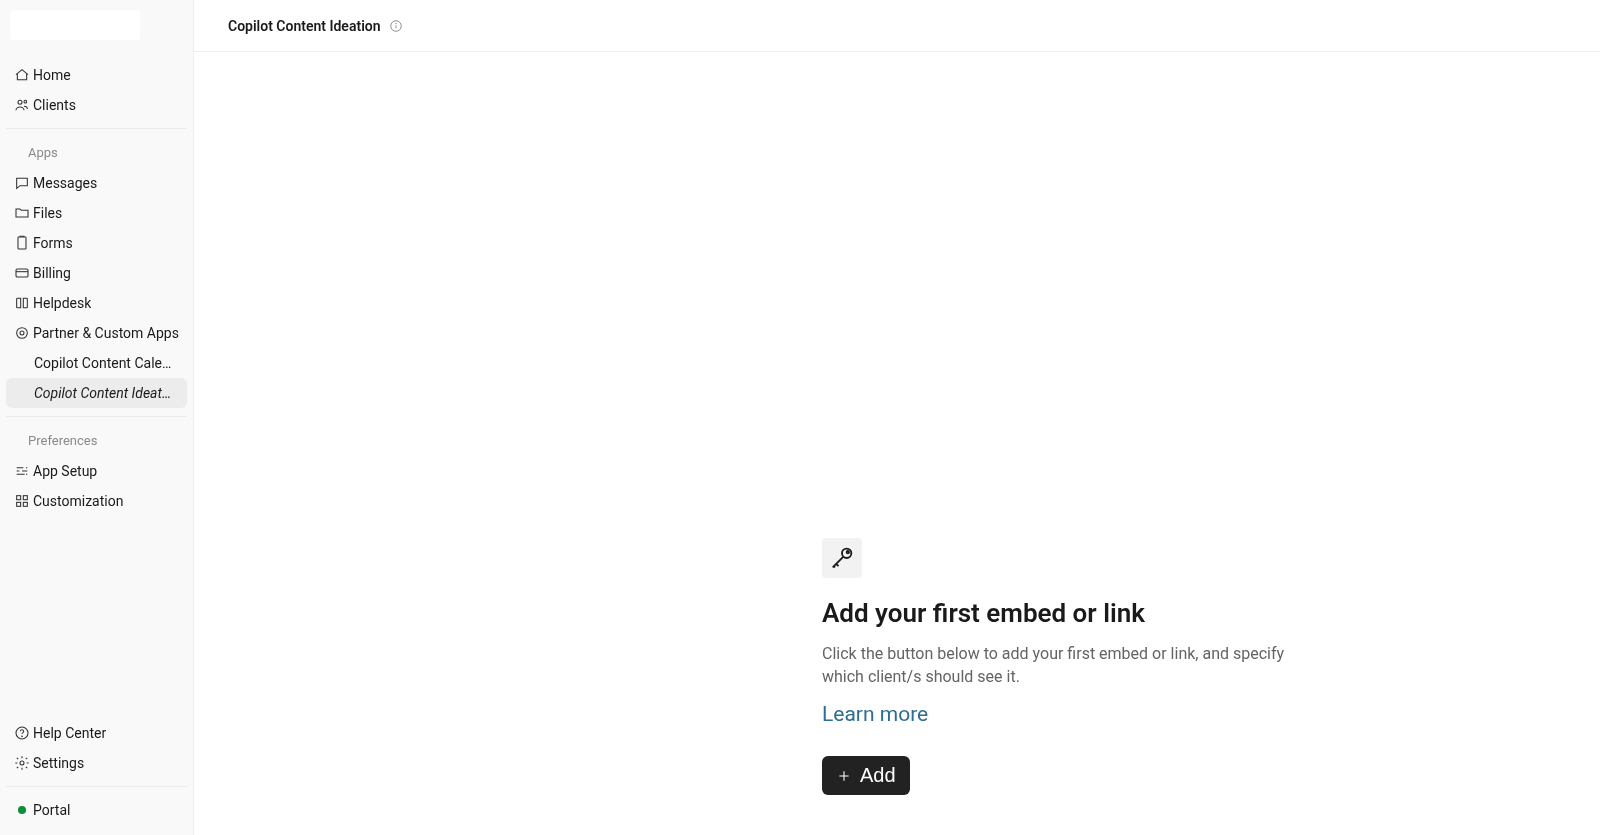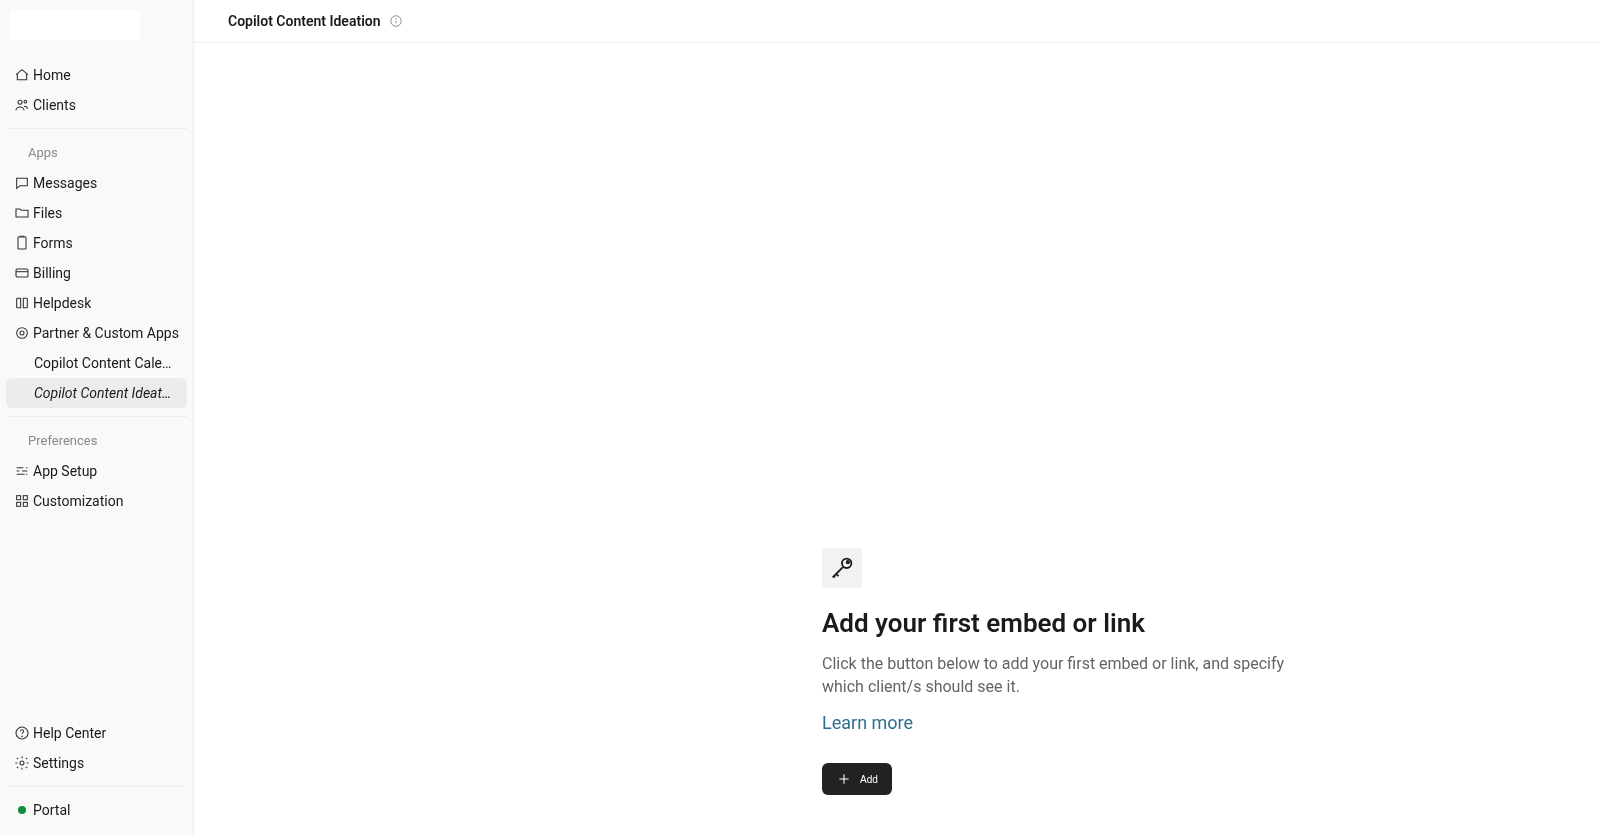--- a/index.html
+++ b/index.html
@@ -75,21 +75,21 @@
     display: flex;
     flex-direction: column;
     height: 100%;
     background: #fff;
   }
   .header {
     display: flex;
     align-items: center;
     gap: 8px;
     padding: 0 34px;
-    height: 43px;
+    height: 52px;
     border-bottom: 1px solid #efefef;
   }
   .header .title { font-weight: 600; font-size: 14px; color:#1a1a1a; }
   .header .info-icon { width:14px; height:14px; color:#888; }
   .content {
     flex:1;
     display:flex;
     align-items:flex-end;
     padding-left: 628px;
     padding-top:0;
@@ -102,25 +102,25 @@
     gap: 14px;
     transform: translateY(-40px);
   }
   .empty-icon-wrap {
     width: 40px; height: 40px; background:#f2f2f2; border-radius: 4px;
     display:flex; align-items:center; justify-content:center;
     margin-bottom: 6px;
   }
   .empty-title { font-size: 26px; font-weight: 600; color:#1a1a1a; }
   .empty-desc  { font-size: 16px; color:#646464; line-height: 1.45; }
-  .learn-more  { font-size: 18px; color:#2e6e8e; text-decoration:none; cursor:pointer; }
+  .learn-more  { font-size: 21px; color:#2e6e8e; text-decoration:none; cursor:pointer; }
   .add-btn {
     display:inline-flex; align-items:center; gap:8px;
     background:#222; color:#fff; border:none;
-    font-size:10px; padding:8px 14px; border-radius:6px;
+    font-size:20px; padding:8px 14px; border-radius:6px;
     cursor:pointer; width:fit-content;
     margin-top: 16px;
   }
   .add-btn svg { stroke:#fff; }
   svg { stroke: currentColor; fill: none; stroke-width: 1.6; }
 </style>
 </head>
 <body>
 
 <div class="sidebar">

